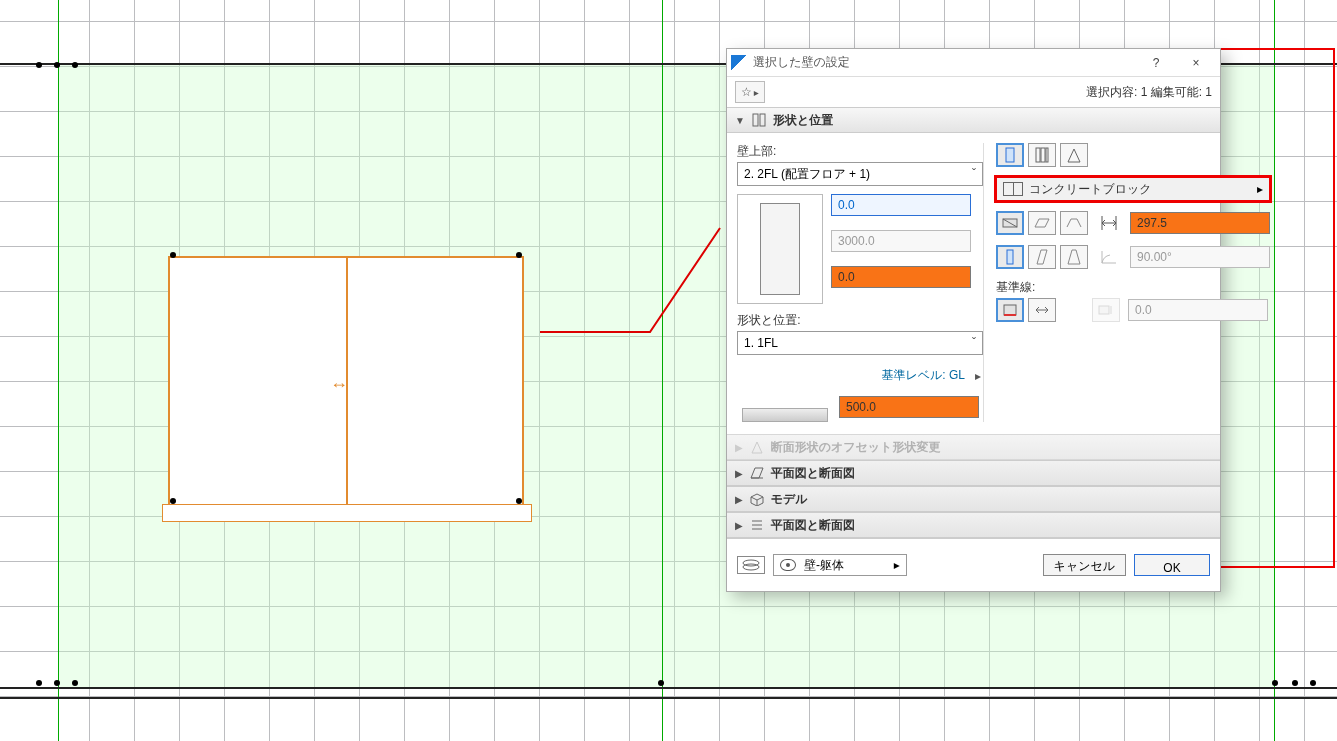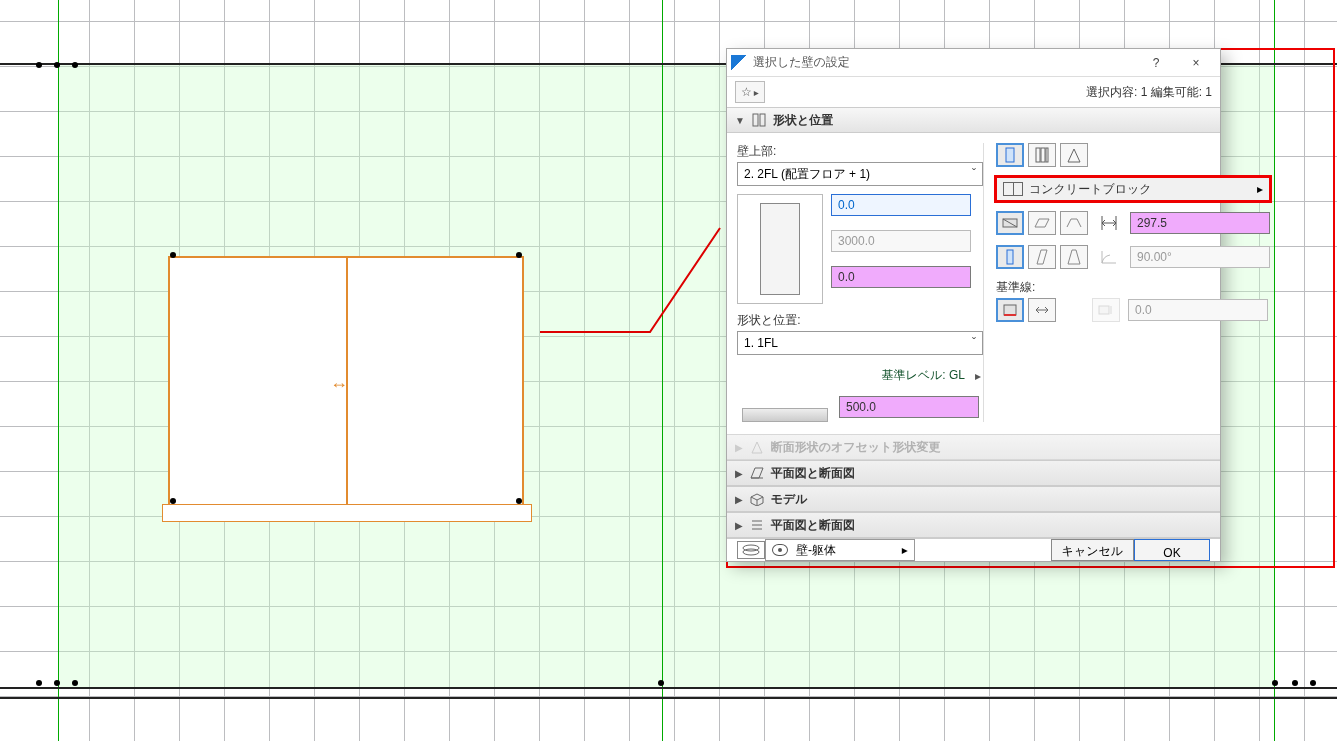--- a/index.html
+++ b/index.html
@@ -114,27 +114,27 @@
 .wall-thumb {
   width:86px; height:110px; border:1px solid #bbb; background:#fff;
   display:flex; align-items:center; justify-content:center;
 }
 .wall-thumb .slab {
   width:40px; height:92px; border:1px solid #888; background:#f4f4f4;
 }
 .geom-fields { display:flex; flex-direction:column; gap:14px; }
 .num-input {
   width:140px; height:22px; border:1px solid #7a7a7a; padding:0 6px;
-  background:#f0abfc; color:#333; display:flex; align-items:center;
+  background:#f97316; color:#333; display:flex; align-items:center;
 }
 .num-input.active { border:1px solid #2a6fd6; color:#06c; background:#eef5ff; }
 .num-input.disabled { color:#9a9a9a; background:#f8f8f8; border-color:#bbb; }
 
 .ref-row { display:flex; align-items:center; gap:8px; margin-top:4px; }
-.ref-lbl { flex:1; text-align:right; color:#14532d; }
+.ref-lbl { flex:1; text-align:right; color:#0369a1; }
 .ref-arrow { width:10px; text-align:center; color:#555; }
 .baseline-row { display:flex; align-items:center; gap:6px; }
 .baseline-left { width:96px; height:30px; display:flex; align-items:flex-end; justify-content:center; }
 .baseline-left .bg {
   width:86px; height:14px; background:linear-gradient(#eee,#ccc); border:1px solid #aaa;
 }
 
 .icon-btn {
   width:28px; height:24px; border:1px solid #999; background:#f7f7f7;
   display:flex; align-items:center; justify-content:center;
@@ -150,21 +150,21 @@
 }
 .cb-select.highlight { outline:3px solid #e00; outline-offset:-1px; }
 .cb-ico { width:20px; height:14px; border:1px solid #666; display:flex; }
 .cb-ico::before { content:""; width:50%; border-right:1px solid #666; }
 .cb-txt { flex:1; color:#333; }
 
 .pair-row { display:flex; align-items:center; gap:8px; }
 .pair-row .il { width:26px; display:flex; align-items:center; justify-content:center; }
 
 .footer {
-  display:flex; align-items:center; padding:0 10px;
+  display:flex; align-items:center; gap:8px; padding:15px 10px;
   border-top:1px solid #ccc;
 }
 .footer .layer-ico {
   width:28px; height:18px; border:1px solid #888; background:#fff;
   display:flex; align-items:center; justify-content:center;
 }
 .layer-select {
   flex:1; height:22px; border:1px solid #999; background:#fff; display:flex; align-items:center;
   padding:0 6px; justify-content:space-between; max-width:320px;
 }

